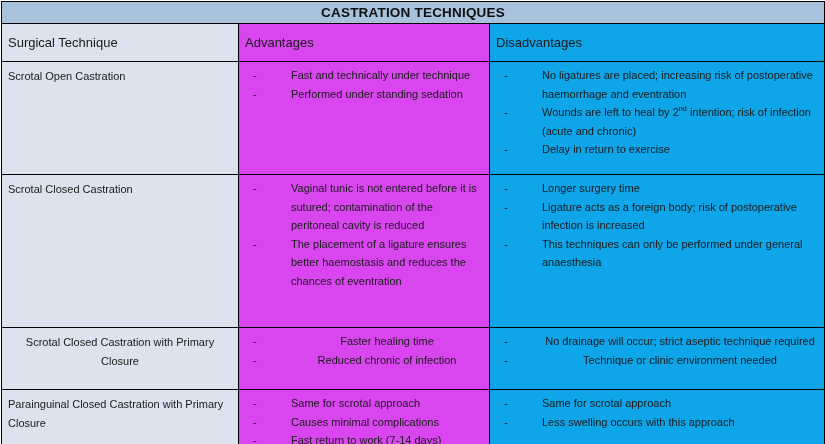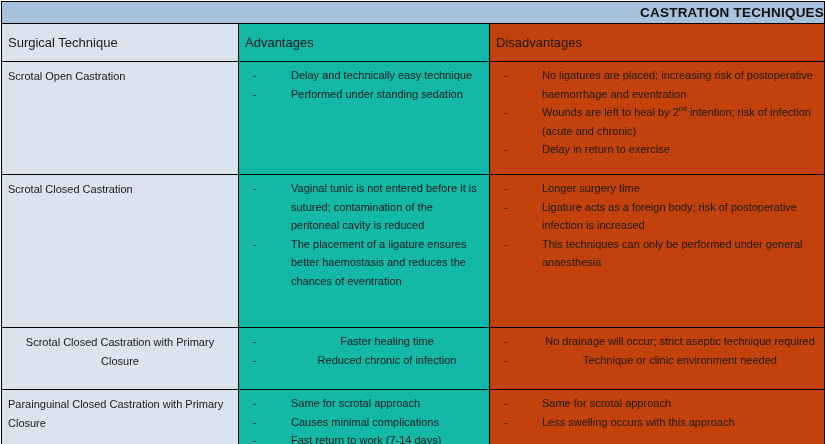--- a/index.html
+++ b/index.html
@@ -31,41 +31,41 @@
 
   table.doc-table td {
     border: 1.2px solid #000;
     vertical-align: top;
     padding: 0;
   }
 
   
   .title-cell {
     background: #a8c1dd;
-    text-align: right;
+    text-align: center;
     font-weight: bold;
     font-size: 13.5px;
     letter-spacing: 0.2px;
     height: 21px;
     line-height: 21px;
     padding: 0 !important;
     color: #101010;
   }
 
   
   .colhead {
     font-size: 13px;
     height: 21px;
     line-height: 21px;
     padding: 8px 6px !important;
     white-space: nowrap;
   }
   .c1 { background: #dbe3ef; }
-  .c2 { background: #14b8a6; }
-  .c3 { background: #c2410c; }
+  .c2 { background: #d946ef; }
+  .c3 { background: #0ea5e9; }
 
   
   .body-cell {
     font-size: 11px;
     line-height: 18.5px;
     padding: 4px 6px 5px 6px !important;
   }
   .tech-text {
     display: block;
     padding-top: 1px;
@@ -120,21 +120,21 @@
         <td class="colhead c2">Advantages</td>
         <td class="colhead c3">Disadvantages</td>
       </tr>
 
       <tr class="r1">
         <td class="body-cell c1">
           <span class="tech-text">Scrotal Open Castration</span>
         </td>
         <td class="body-cell c2">
           <ul class="dash-list">
-            <li>Delay and technically easy technique</li>
+            <li>Fast and technically under technique</li>
             <li>Performed under standing sedation</li>
           </ul>
         </td>
         <td class="body-cell c3">
           <ul class="dash-list">
             <li>No ligatures are placed; increasing risk of postoperative haemorrhage and eventration</li>
             <li>Wounds are left to heal by 2<sup>nd</sup> intention; risk of infection (acute and chronic)</li>
             <li>Delay in return to exercise</li>
           </ul>
         </td>

